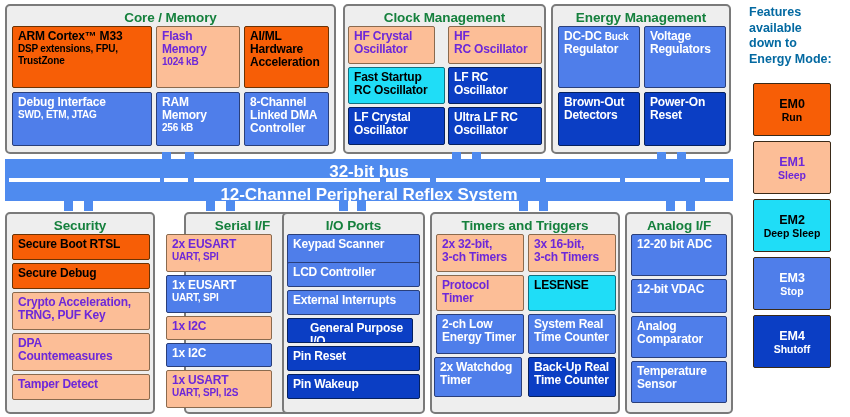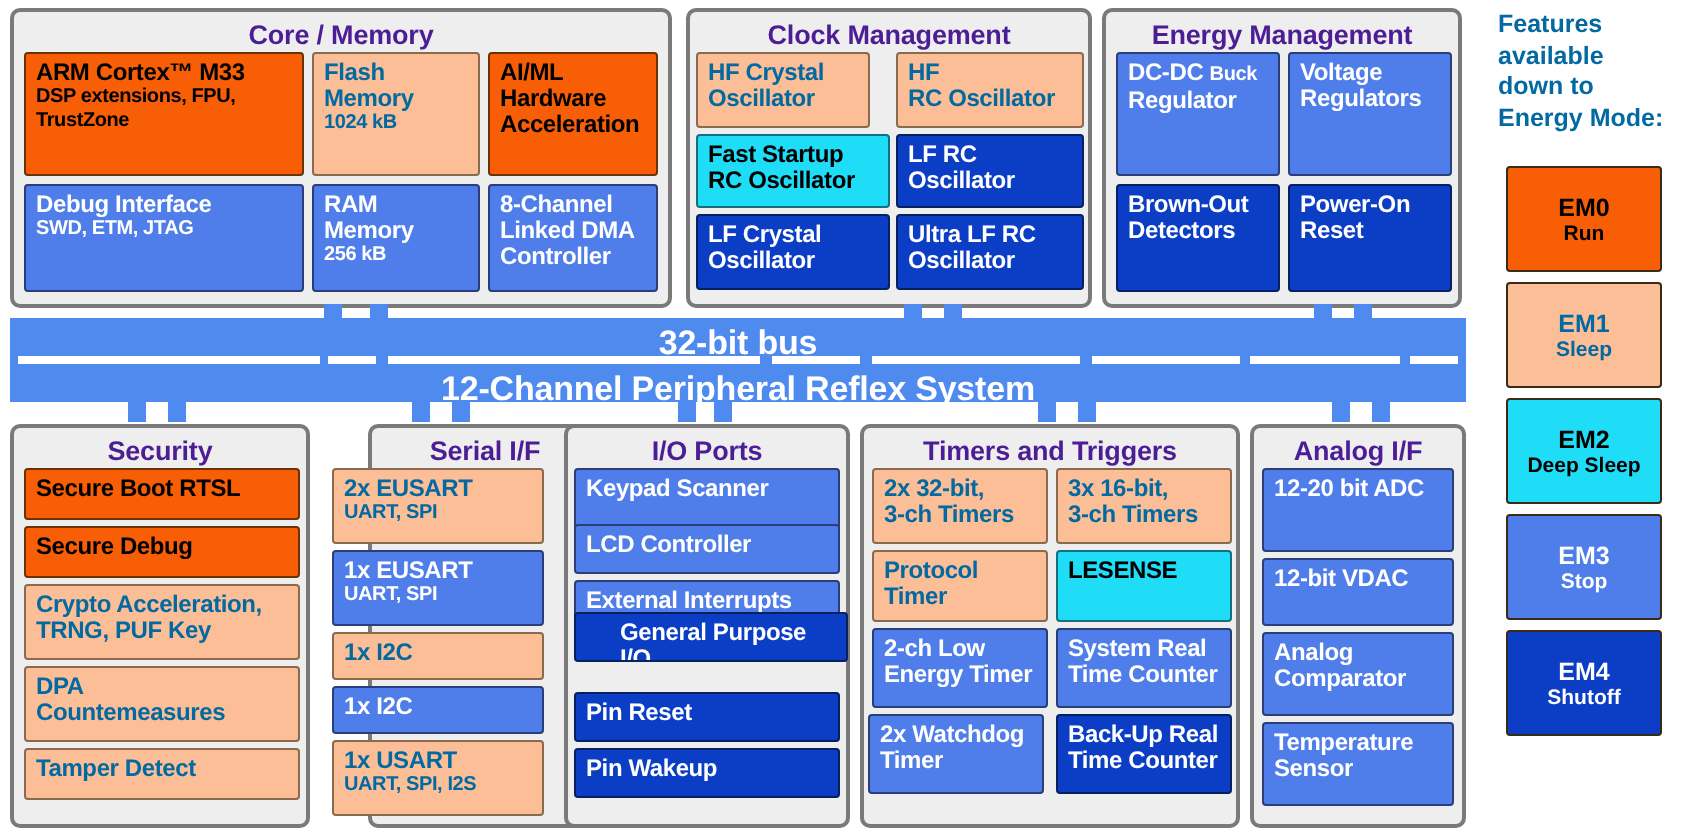--- a/index.html
+++ b/index.html
@@ -3,34 +3,34 @@
 <meta charset="utf-8">
 <title>MCU Block Diagram</title>
 <style>
   html,body{margin:0;padding:0;background:#ffffff;}
   body{width:850px;height:417px;position:relative;overflow:hidden;
        font-family:"Liberation Sans",sans-serif;-webkit-font-smoothing:antialiased;}
 
   
   .panel{position:absolute;background:#eeeeee;border:2px solid #7a7a7a;
          border-radius:5px;box-sizing:border-box;}
-  .panel-title{text-align:center;font-weight:bold;font-size:13.5px;color:#4c1d95;
+  .panel-title{text-align:center;font-weight:bold;font-size:13.5px;color:#15803d;
                line-height:15px;padding-top:4px;letter-spacing:-0.1px;}
 
   
   .blk{position:absolute;box-sizing:border-box;border:1.4px solid #5a4430;
        border-radius:2px;padding:3px 5px 2px 5px;overflow:hidden;}
   .blk .t1{font-weight:bold;font-size:12px;line-height:13.2px;display:block;
            letter-spacing:-0.2px;}
   .blk .t2{font-weight:bold;font-size:10px;line-height:11.6px;display:block;
            letter-spacing:-0.2px;}
 
   
   .em0{background:#f75e06;color:#000000;border-color:#6b3304;}
-  .em1{background:#fcbe97;color:#0369a1;border-color:#8a6a4e;}
+  .em1{background:#fcbe97;color:#6d28d9;border-color:#8a6a4e;}
   .em2{background:#1fddf7;color:#000000;border-color:#12707f;}
   .em3{background:#4f7eea;color:#ffffff;border-color:#2a3f7a;}
   .em4{background:#0b3ec4;color:#ffffff;border-color:#06215f;}
 
   
   .bus{position:absolute;background:#4f8bef;}
   .bus-label{position:absolute;color:#ffffff;font-weight:bold;font-size:17px;
              width:100%;text-align:center;letter-spacing:-0.1px;}
   .stub{position:absolute;background:#4f8bef;}
 
@@ -249,21 +249,21 @@
   </div>
 <div class="blk em3" style="left: 287px; top: 234px; width: 133px; height: 34px;">
     <span class="t1">Keypad Scanner</span>
   </div>
 <div class="blk em3" style="left: 287px; top: 262px; width: 133px; height: 25px;">
     <span class="t1">LCD Controller</span>
   </div>
 <div class="blk em3" style="left: 287px; top: 290px; width: 133px; height: 25px;">
     <span class="t1">External Interrupts</span>
   </div>
-<div class="blk em4" style="left: 287px; top: 306px; width: 137px; height: 25px; padding-left: 22px;">
+<div class="blk em4" style="left: 287px; top: 318px; width: 126px; height: 25px; padding-left: 22px;">
     <span class="t1">General Purpose I/O</span>
   </div>
 <div class="blk em4" style="left: 287px; top: 346px; width: 133px; height: 25px;">
     <span class="t1">Pin Reset</span>
   </div>
 <div class="blk em4" style="left: 287px; top: 374px; width: 133px; height: 25px;">
     <span class="t1">Pin Wakeup</span>
   </div>
 <div class="blk em1" style="left: 436px; top: 234px; width: 88px; height: 38px;">
     <span class="t1">2x 32-bit,</span>

